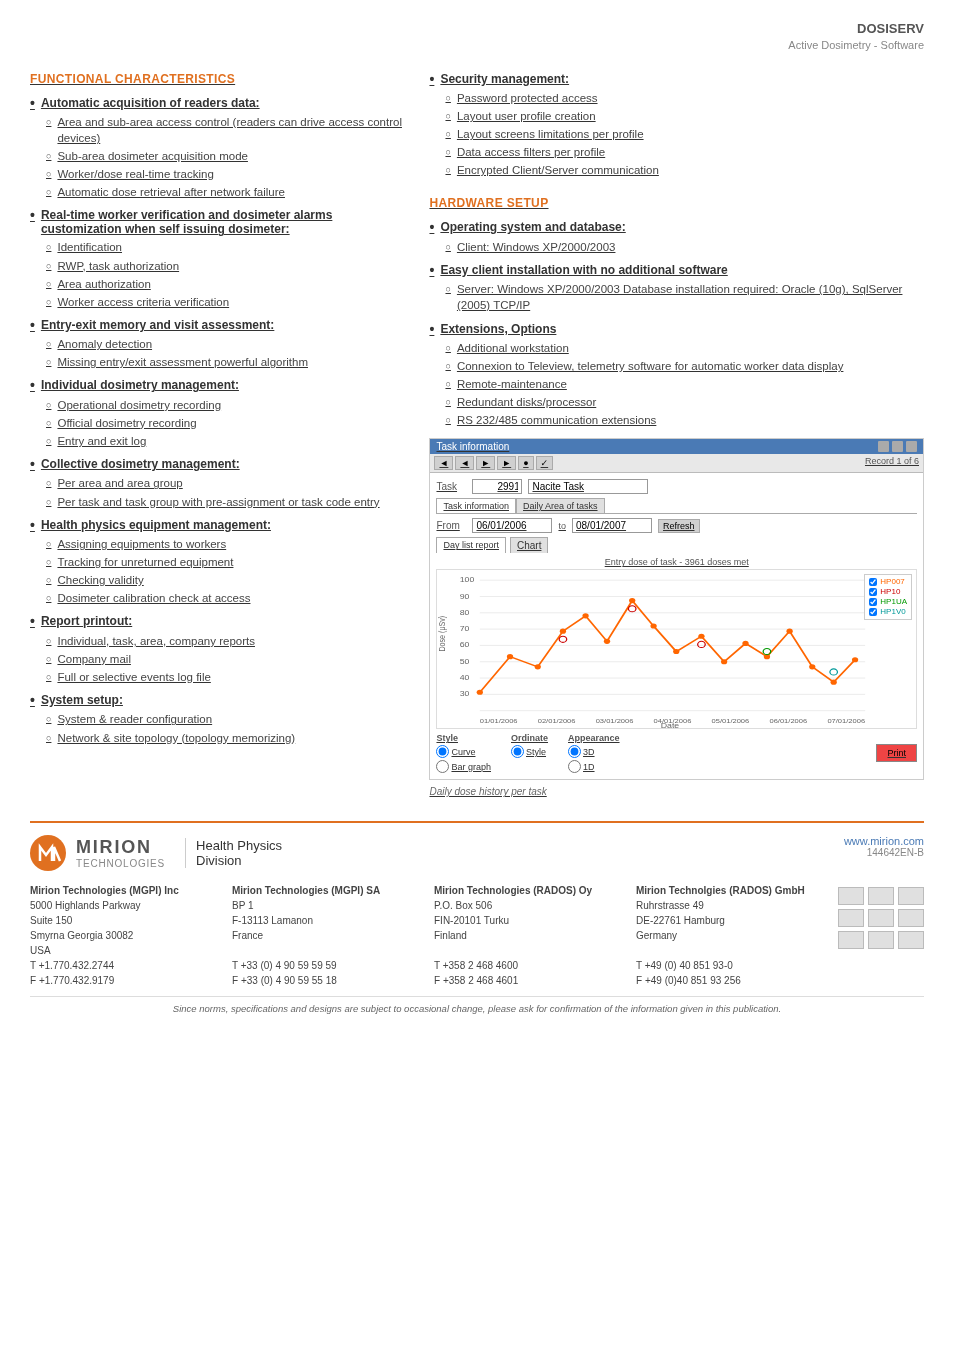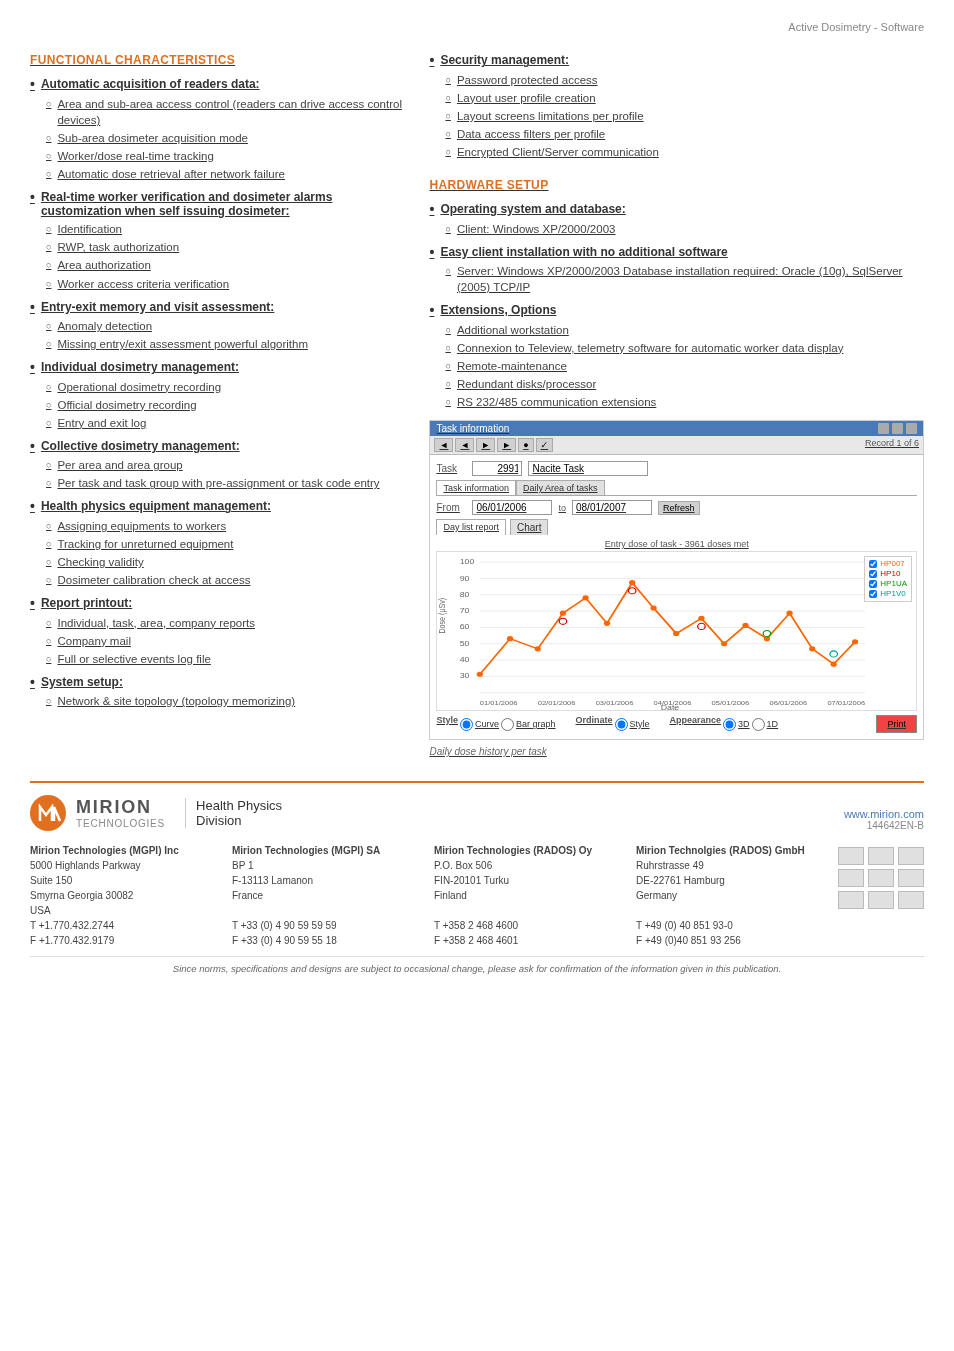--- a/index.html
+++ b/index.html
@@ -215,21 +215,21 @@
     }
 
     .options-row {
       display: flex;
       gap: 20px;
       margin-top: 4px;
       font-size: 9px;
     }
     .option-group {
       display: flex;
-      flex-direction: row;
+      flex-direction: column;
       gap: 2px;
     }
     .option-group label {
       font-size: 9px;
       color: #555;
       font-weight: bold;
     }
     .radio-item {
       display: flex;
       align-items: center;
@@ -253,21 +253,21 @@
     }
 
     
     .footer-area {
       margin-top: 24px;
       border-top: 2px solid #e07020;
       padding-top: 12px;
     }
     .footer-top {
       display: flex;
-      align-items: flex-end;
+      align-items: flex-start;
       justify-content: space-between;
       margin-bottom: 12px;
     }
     .logo-area {
       display: flex;
       align-items: center;
       gap: 10px;
     }
     .logo-icon {
       width: 36px;
@@ -346,20 +346,21 @@
       background: #e0e0e0;
       border: 1px solid #bbb;
     }
   </style>
 </head>
 <body>
 
 <div class="page-wrapper">
 
   <div class="top-header">
+    <div class="brand-name">DOSISERV</div>
     <div class="brand-sub">Active Dosimetry - Software</div>
   </div>
 
   <div class="two-col">
 
     <div class="col-left">
       <div class="section-title">FUNCTIONAL CHARACTERISTICS</div>
 
       <div class="bullet-group">
         <div class="bullet-main">
@@ -481,20 +482,23 @@
               <span>Full or selective events log file</span>
             </div>
         </div>
       </div>
 
       <div class="bullet-group">
         <div class="bullet-main">
           <span>System setup:</span>
         </div>
         <div class="sub-list">
+          <div class="sub-item">
+              <span>System &amp; reader configuration</span>
+            </div>
           <div class="sub-item">
               <span>Network &amp; site topology (topology memorizing)</span>
             </div>
         </div>
       </div>
     </div>
 
     <div class="col-right">
 
       <div class="bullet-group">

